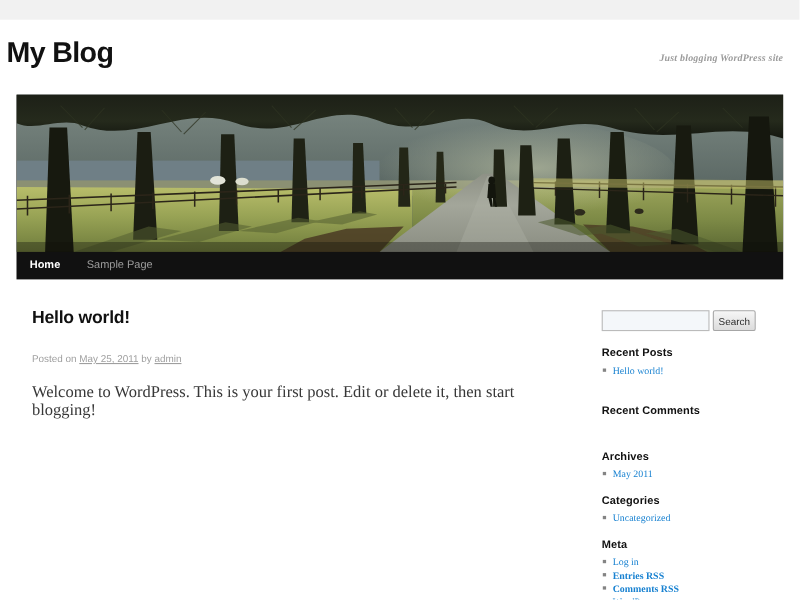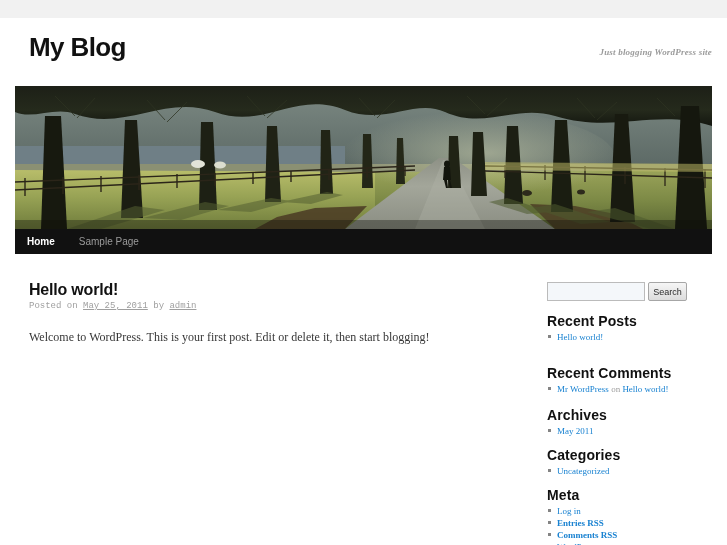--- a/index.html
+++ b/index.html
@@ -30,21 +30,21 @@
   
   .branding {
     position: absolute;
     top: 18px; left: 0;
     width: 727px;
     height: 68px;
     background: #ffffff;
   }
   .site-title {
     position: absolute;
-    left: 29px;
+    left: 6px;
     top: 14px;
     margin: 0;
     font-size: 26px;
     font-weight: bold;
     letter-spacing: -0.6px;
     color: #111111;
     line-height: 30px;
     font-family: "Liberation Sans", sans-serif;
   }
   .site-title a { color: #111111; text-decoration: none; }
@@ -120,33 +120,32 @@
   }
   .entry-title {
     margin: 0;
     font-size: 16px;
     font-weight: bold;
     color: #111111;
     letter-spacing: -0.2px;
     line-height: 20px;
   }
   .entry-meta {
-    margin: 0 0 0 0;
+    margin: 20px 0 0 0;
     font-size: 9px;
     color: #9f9f9f;
     line-height: 12px;
-    font-family: Liberation Mono, monospace;
   }
   .entry-meta a {
     color: #9f9f9f;
     text-decoration: underline;
   }
   .entry-content {
     margin: 17px 0 0 0;
-    font-size: 12px;
+    font-size: 15px;
     color: #373737;
     font-family: "Liberation Serif", serif;
     line-height: 16px;
   }
   .entry-content p { margin: 0; }
   .entry-footer {
     margin: 21px 0 0 0;
     font-size: 9px;
     color: #9f9f9f;
     line-height: 12px;
@@ -198,21 +197,21 @@
     padding: 0;
     border-radius: 2px;
   }
   .widget {
     position: absolute;
     left: 0;
     width: 170px;
   }
   .widget-title {
     margin: 0;
-    font-size: 14px;
+    font-size: 10px;
     font-weight: bold;
     color: #111111;
     letter-spacing: 0.1px;
     line-height: 13px;
   }
   .widget-list {
     list-style: none;
     margin: 3px 0 0 0;
     padding: 0;
   }
@@ -415,25 +414,20 @@
         <h3 class="widget-title">Recent Posts</h3>
         <ul class="widget-list">
           <li>
             <a href="#">Hello world!</a>
           </li>
         </ul>
       </section>
 
       <section class="widget" style="top:113px;">
         <h3 class="widget-title">Recent Comments</h3>
-        <ul class="widget-list">
-          <li>
-            <a href="#">Mr WordPress</a><span class="on-text"> on </span><a href="#">Hello world!</a>
-          </li>
-        </ul>
       </section>
 
       <section class="widget" style="top:155px;">
         <h3 class="widget-title">Archives</h3>
         <ul class="widget-list">
           <li>
             <a href="#">May 2011</a>
           </li>
         </ul>
       </section>

